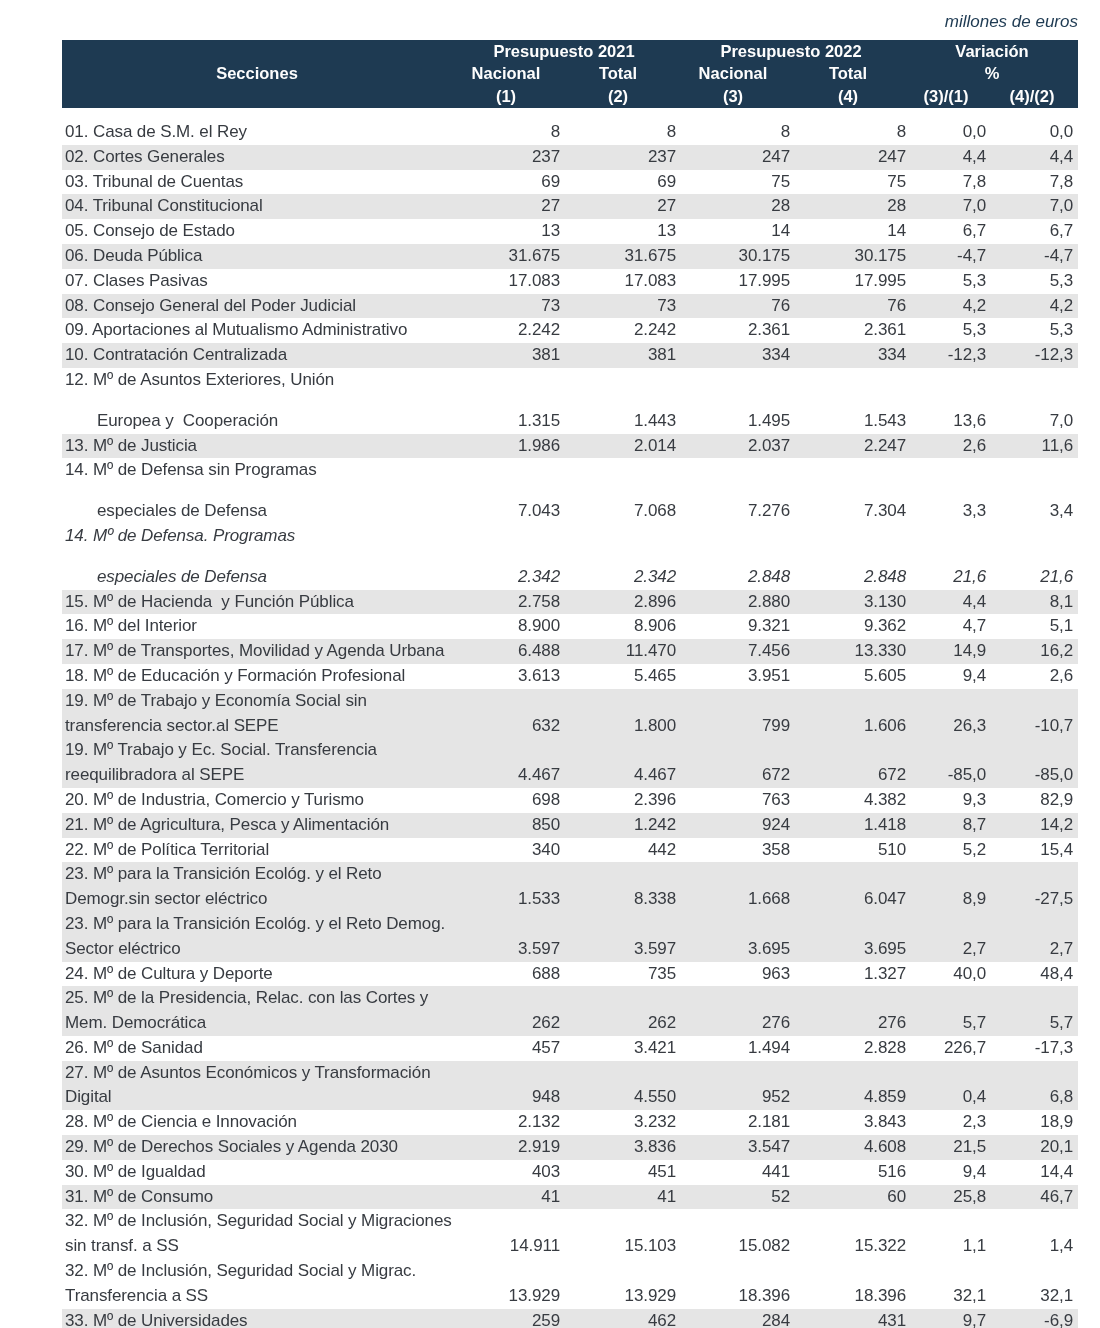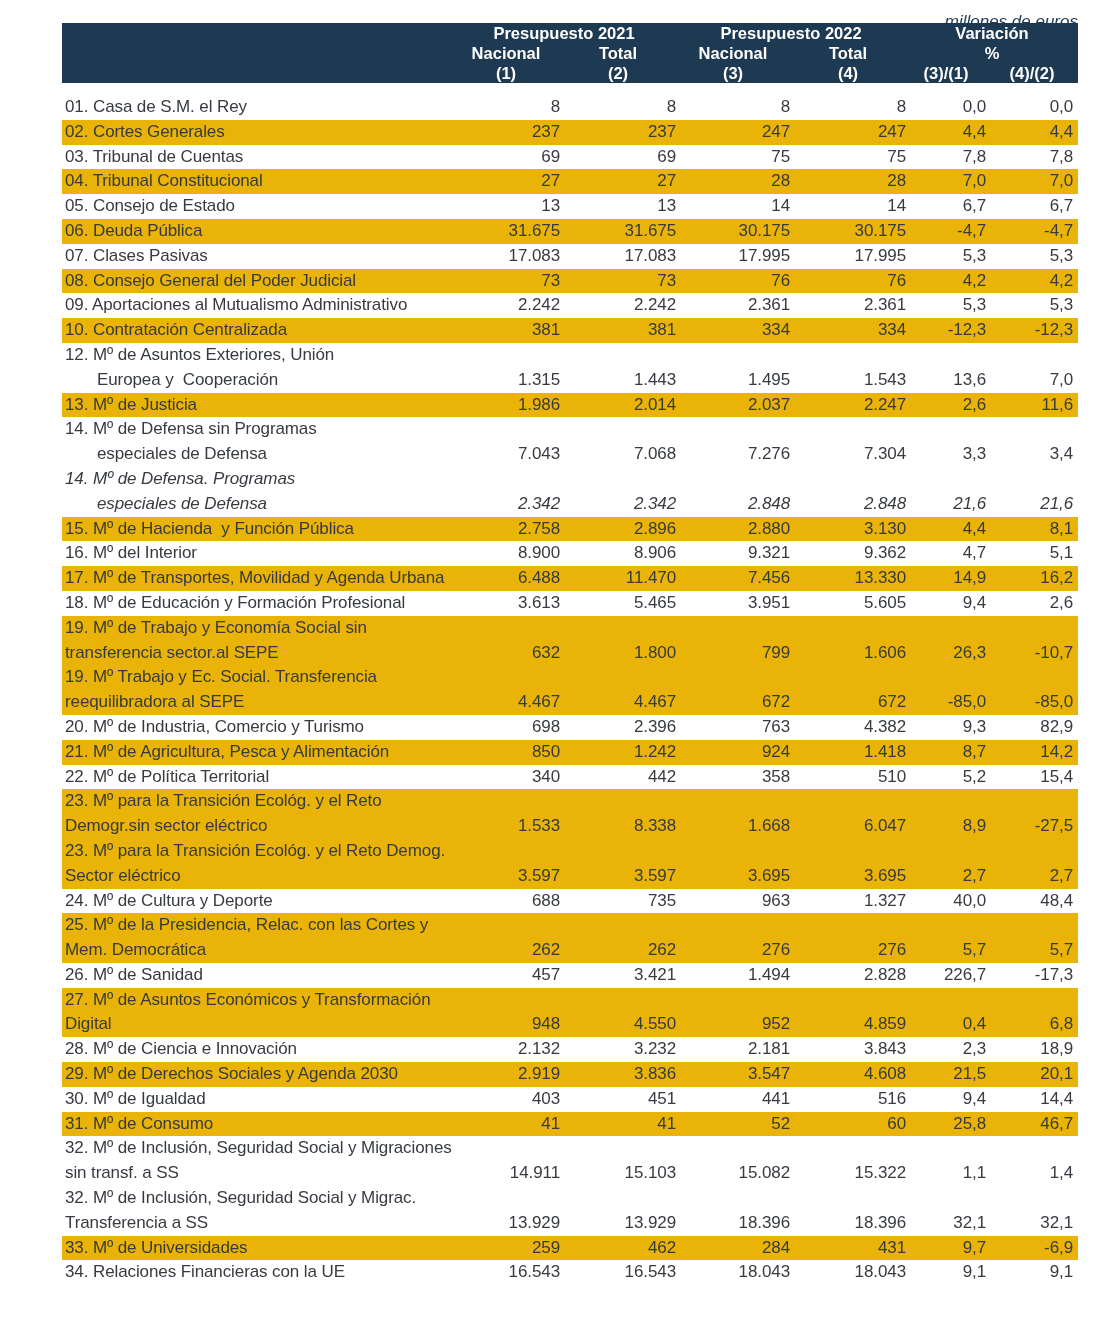--- a/index.html
+++ b/index.html
@@ -9,58 +9,60 @@
     color:#373b41;
     -webkit-font-smoothing:antialiased;
   }
   .page{position:relative;width:1100px;height:1328px;overflow:hidden;}
   .note{
     position:absolute;top:1px;right:22px;height:22px;line-height:22px;
     font-style:italic;font-size:17px;color:#1e3a52;margin-top:10px;
   }
   .table{position:absolute;left:62px;top:23px;width:1016px;}
   .thead{
-    height:60px;background:#1e3a52;color:#fdfdfd;font-weight:bold;font-size:16.5px;
+    height:68px;background:#1e3a52;color:#fdfdfd;font-weight:bold;font-size:16.5px;
     display:grid;
     grid-template-columns:390px 108px 116px 114px 116px 80px 92px;
     grid-template-rows:1fr 1fr 1fr;
     align-items:center;
+    margin-top:17px;
   }
   .thead .hc{text-align:center;white-space:nowrap;}
   .r1{grid-row:1}.r2{grid-row:2}.r3{grid-row:3}
   .c1{grid-column:1}.c2{grid-column:2}.c3{grid-column:3}.c4{grid-column:4}
   .c5{grid-column:5}.c6{grid-column:6}.c7{grid-column:7}
   .c23{grid-column:2/4}.c45{grid-column:4/6}.c67{grid-column:6/8}
   .tbody{margin-top:12px;font-size:17px;letter-spacing:-0.1px;}
   .row{
     display:grid;
     grid-template-columns:390px 108px 116px 114px 116px 80px 92px;
     align-items:end;
   }
-  .row.shaded{background:#eab308;}
+  .row.shaded{background:#e5e5e5;}
   .row.italic{font-style:italic;}
   .lbl{grid-column:1;padding-left:3px;}
   .lbl div{height:24.8px;line-height:24.8px;white-space:pre;overflow:visible;}
-  .lbl div.indent{padding-left:32px;}
+  .lbl div.indent{padding-left:32px;margin-top:16px;}
   .num{height:24.8px;line-height:24.8px;text-align:right;white-space:pre;}
   .num.col6{padding-right:5px;}
 </style>
 </head>
 <body>
 
 <div class="page">
   <div class="note">millones de euros</div>
 
   <div class="table">
     <div class="thead">
       <div class="hc r1 c1"></div>
       <div class="hc r1 c23">Presupuesto 2021</div>
       <div class="hc r1 c45">Presupuesto 2022</div>
       <div class="hc r1 c67">Variación</div>
 
+      <div class="hc r2 c1">Secciones</div>
       <div class="hc r2 c2">Nacional</div>
       <div class="hc r2 c3">Total</div>
       <div class="hc r2 c4">Nacional</div>
       <div class="hc r2 c5">Total</div>
       <div class="hc r2 c67">%</div>
 
       <div class="hc r3 c1"></div>
       <div class="hc r3 c2">(1)</div>
       <div class="hc r3 c3">(2)</div>
       <div class="hc r3 c4">(3)</div>

